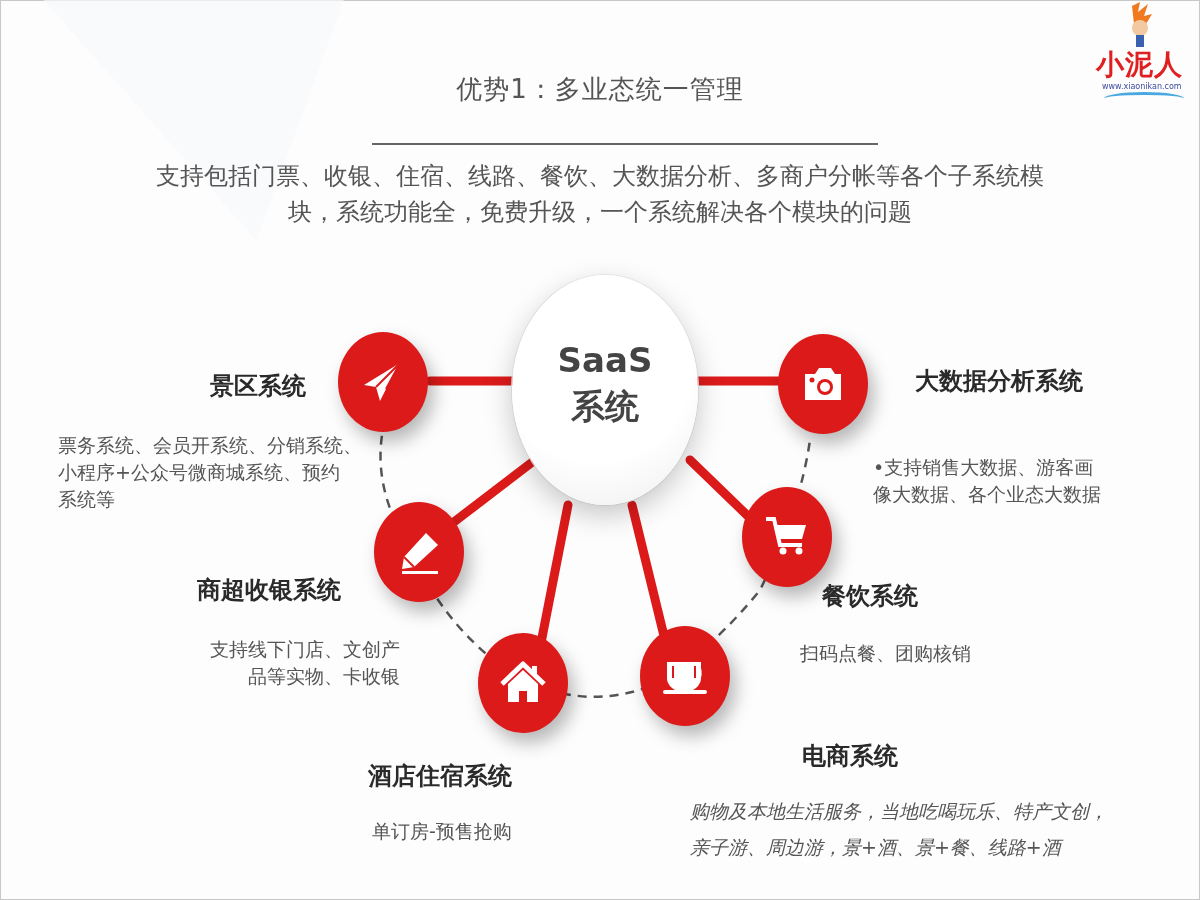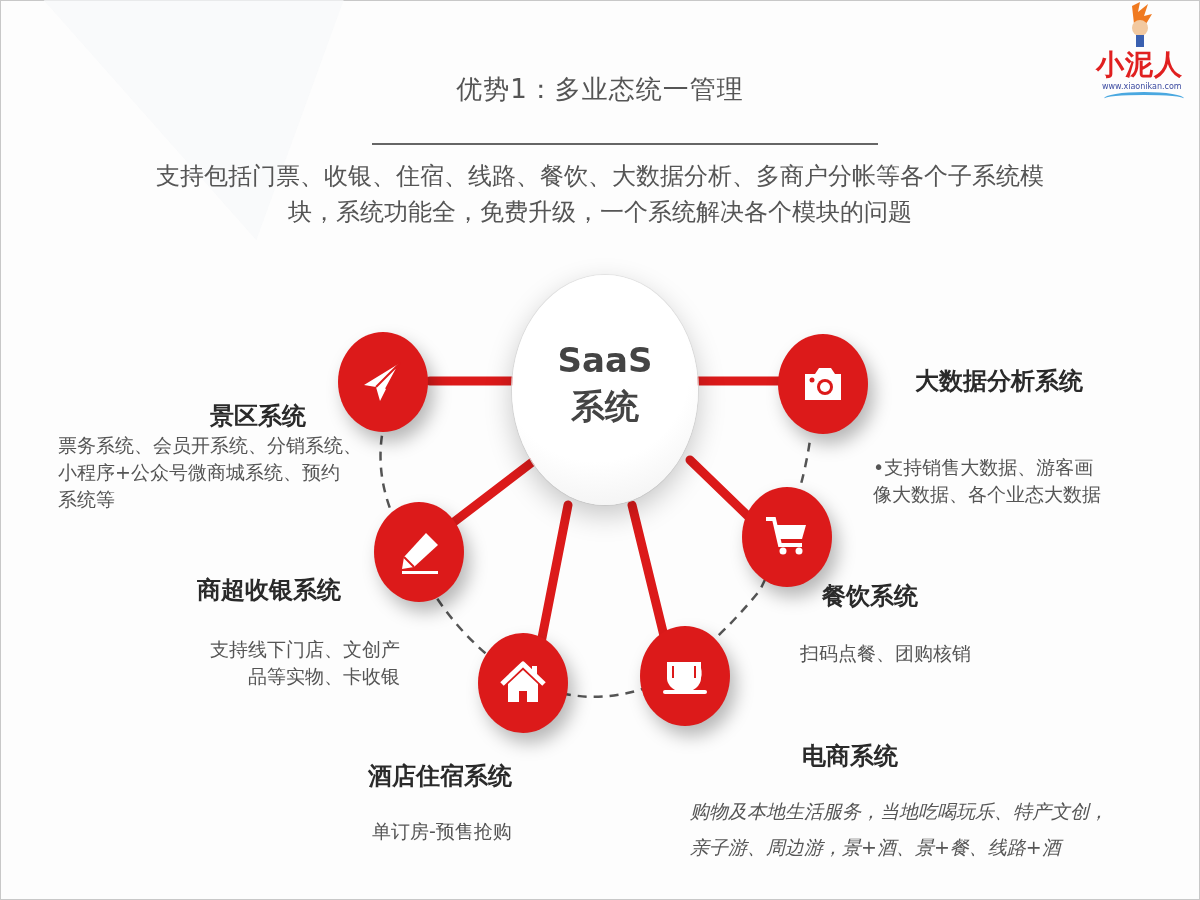--- a/index.html
+++ b/index.html
@@ -73,21 +73,21 @@
     <div>系统</div>
   </div>
 </div>
 
 <div class="node" style="left:338px;top:332px;">
   <svg width="46" height="46" viewBox="0 0 46 46">
     <path d="M40 4 L4 26 L16 28 L20 42 L26 30 Z" fill="#fff"></path>
     <path d="M16 28 L40 4 L26 30" fill="none" stroke="#dc1a1a" stroke-width="2"></path>
   </svg>
 </div>
-<div class="label" style="left:210px;top:370px;margin-top:30px;">景区系统</div>
+<div class="label" style="left:210px;top:370px;">景区系统</div>
 <div class="desc" style="left:58px;top:432px;">
   <div>票务系统、会员开系统、分销系统、</div>
   <div>小程序+公众号微商城系统、预约</div>
   <div>系统等</div>
 </div>
 
 <div class="node" style="left:778px;top:334px;">
   <svg width="44" height="40" viewBox="0 0 44 40">
     <path d="M4 10 H14 L18 4 H30 L34 10 H40 V36 H4 Z" fill="#fff"></path>
     <circle cx="24" cy="23" r="8" fill="#dc1a1a"></circle>

